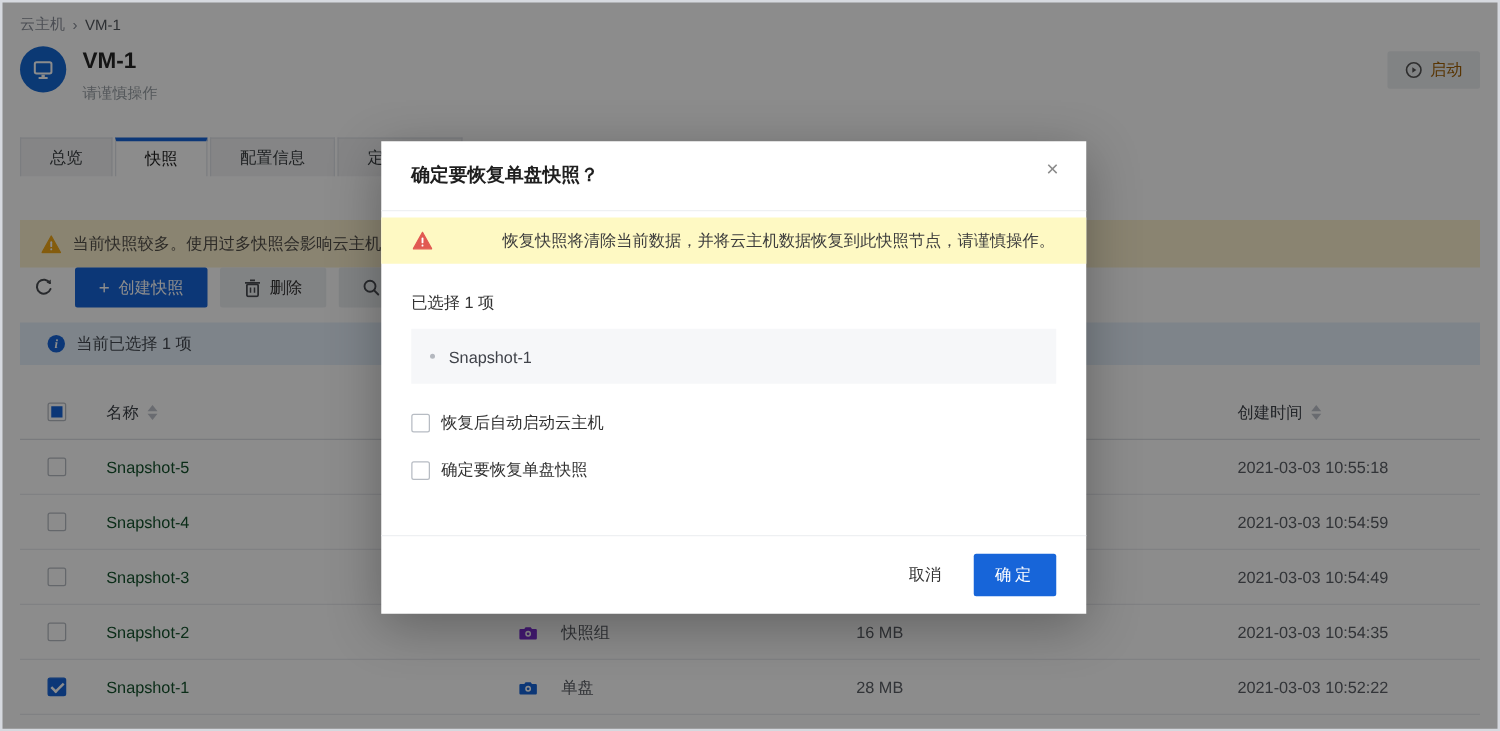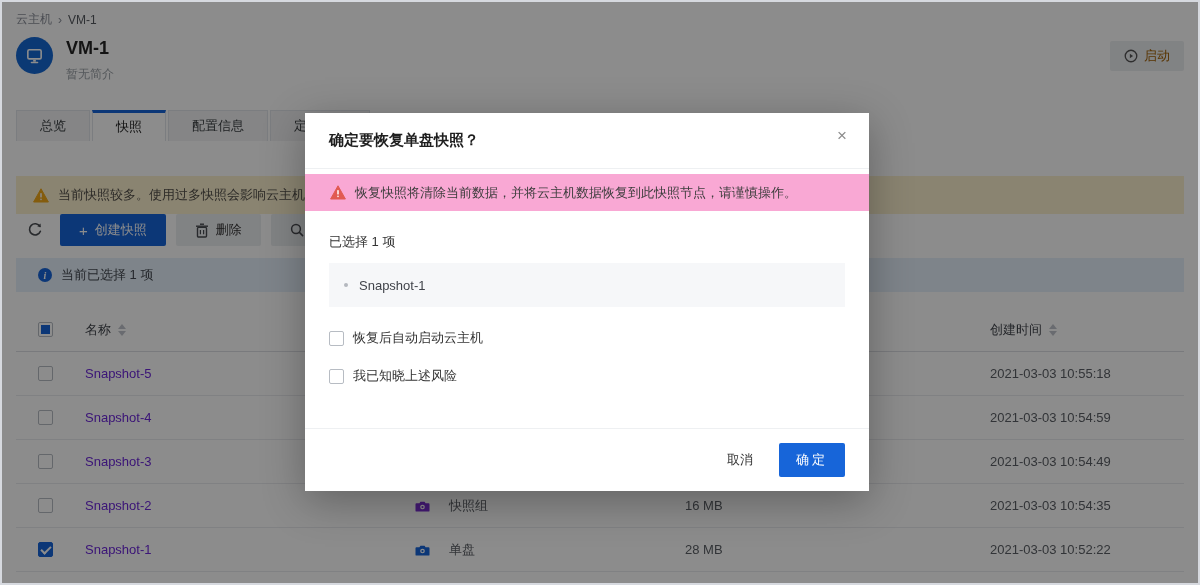--- a/index.html
+++ b/index.html
@@ -30,38 +30,38 @@
   .btn-default { background:#eceef1; color:#333; }
 
   .selection-bar { position:absolute; top:258px; left:16px; right:16px; height:34px; background:#e6f1fb; display:flex; align-items:center; gap:9px; padding:0 22px; font-size:13px; color:#454a52; }
   .info-dot { width:14px; height:14px; border-radius:50%; background:#1765d9; color:#fff; font-size:10px; font-weight:bold; display:flex; align-items:center; justify-content:center; font-family:"Liberation Serif",serif; font-style:italic; }
 
   .table { position:absolute; top:308px; left:16px; right:16px; }
   .thead, .trow { display:grid; grid-template-columns:57px 330px 270px 305px 1fr; padding-left:12px; align-items:center; }
   .thead { height:44px; border-bottom:1px solid #dcdfe3; font-size:13px; color:#41454c; }
   .trow { height:44px; border-bottom:1px solid #e9ebee; font-size:13px; color:#5c6066; }
   .hcell { display:flex; align-items:center; }
-  .name-link { color:#6d28d9; text-decoration:none; cursor:pointer; }
+  .name-link { color:#14532d; text-decoration:none; cursor:pointer; }
   .type-cell { display:flex; align-items:center; gap:19px; }
 
   .cb { width:15px; height:15px; border:1px solid #b7bcc3; border-radius:2px; background:#fff; margin-left:10px; display:flex; align-items:center; justify-content:center; cursor:pointer; }
   .cb.ind::after { content:""; width:9px; height:9px; background:#1765d9; }
   .cb.checked { background:#1765d9; border-color:#1765d9; }
   .cb.checked::after { content:""; width:4px; height:8px; border-right:2px solid #fff; border-bottom:2px solid #fff; transform:rotate(45deg); margin-bottom:2px; }
 
   .sort { display:inline-flex; flex-direction:column; gap:2px; margin-left:7px; cursor:pointer; }
   .car-up { width:0; height:0; border-left:4px solid transparent; border-right:4px solid transparent; border-bottom:5px solid #c0c4cc; }
   .car-dn { width:0; height:0; border-left:4px solid transparent; border-right:4px solid transparent; border-top:5px solid #c0c4cc; }
 
   
   .overlay { position:absolute; inset:0; background:rgba(0,0,0,0.45); z-index:10; }
   .modal { position:absolute; left:305px; top:113px; width:564px; background:#fff; z-index:30; box-shadow:0 10px 40px rgba(0,0,0,.3); }
   .modal-header { height:56px; display:flex; align-items:center; padding:0 24px; font-size:15px; font-weight:bold; color:#1f1f1f; border-bottom:1px solid #eef0f2; position:relative; }
   .modal-close { position:absolute; right:16px; top:12px; width:22px; height:22px; border:none; background:none; font-size:17px; color:#8c8c8c; cursor:pointer; line-height:22px; }
-  .modal-alert { margin-top:5px; height:37px; background:#f9a8d4; display:flex; align-items:center; gap:9px; padding:0 25px; font-size:13px; color:#3d3d3d; }
+  .modal-alert { margin-top:5px; height:37px; background:#fef9c3; display:flex; align-items:center; gap:9px; padding:0 25px; font-size:13px; color:#3d3d3d;justify-content:space-between; }
   .modal-body { padding:22px 24px 0; }
   .selected-label { font-size:13px; color:#333; }
   .selected-box { margin-top:12px; height:44px; background:#f6f7f9; display:flex; align-items:center; gap:11px; padding:0 15px; font-size:13px; color:#40434a; }
   .bullet-dot { width:4px; height:4px; border-radius:50%; background:#b4b8bf; }
   .modal-check { margin-top:22px; display:flex; align-items:center; gap:9px; font-size:13px; color:#333; }
   .modal-check + .modal-check { margin-top:20px; }
   .modal-check .cb { margin-left:0; }
   .modal-footer { margin-top:43px; border-top:1px solid #eef0f2; padding:14px 24px; display:flex; justify-content:flex-end; align-items:center; gap:14px; }
   .cancel-btn { border:none; background:none; font-size:13px; color:#333; padding:7px 12px; cursor:pointer; }
   .confirm-btn { border:none; background:#1765d9; color:#fff; border-radius:2px; font-size:13px; padding:8px 17px; cursor:pointer; letter-spacing:3px; }
@@ -82,21 +82,21 @@
   <div class="page-header">
     <div class="avatar">
       <svg width="19" height="19" viewBox="0 0 20 20">
         <rect x="3" y="4" width="14" height="9.5" rx="1.5" fill="none" stroke="#fff" stroke-width="1.7"></rect>
         <rect x="8.6" y="14.5" width="2.8" height="2" fill="#fff"></rect>
         <rect x="6" y="16.5" width="8" height="1.6" rx="0.8" fill="#fff"></rect>
       </svg>
     </div>
     <div>
       <div class="vm-title">VM-1</div>
-      <div class="vm-sub">暂无简介</div>
+      <div class="vm-sub">请谨慎操作</div>
     </div>
   </div>
 
   <button class="start-btn">
     <svg width="14" height="14" viewBox="0 0 16 16">
       <circle cx="8" cy="8" r="6.6" fill="none" stroke="#555" stroke-width="1.5"></circle>
       <path d="M6.7 5.5 L10.4 8 L6.7 10.5 Z" fill="#555"></path>
     </svg>
     <span>启动</span>
   </button>
@@ -260,21 +260,21 @@
       <div class="selected-box">
         <span class="bullet-dot"></span>
         <span>Snapshot-1</span>
       </div>
       <div class="modal-check">
         <span class="cb"></span>
         <span>恢复后自动启动云主机</span>
       </div>
       <div class="modal-check">
         <span class="cb"></span>
-        <span>我已知晓上述风险</span>
+        <span>确定要恢复单盘快照</span>
       </div>
     </div>
     <div class="modal-footer">
       <button class="cancel-btn">取消</button>
       <button class="confirm-btn">确定</button>
     </div>
   </div>
 
   <div class="frame"></div>
 </div>

